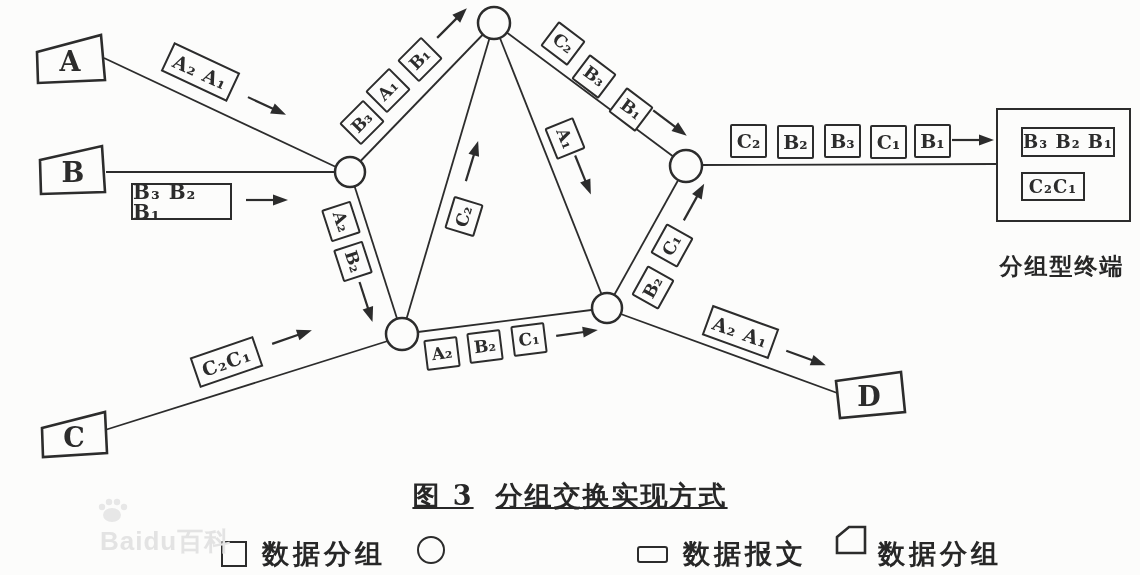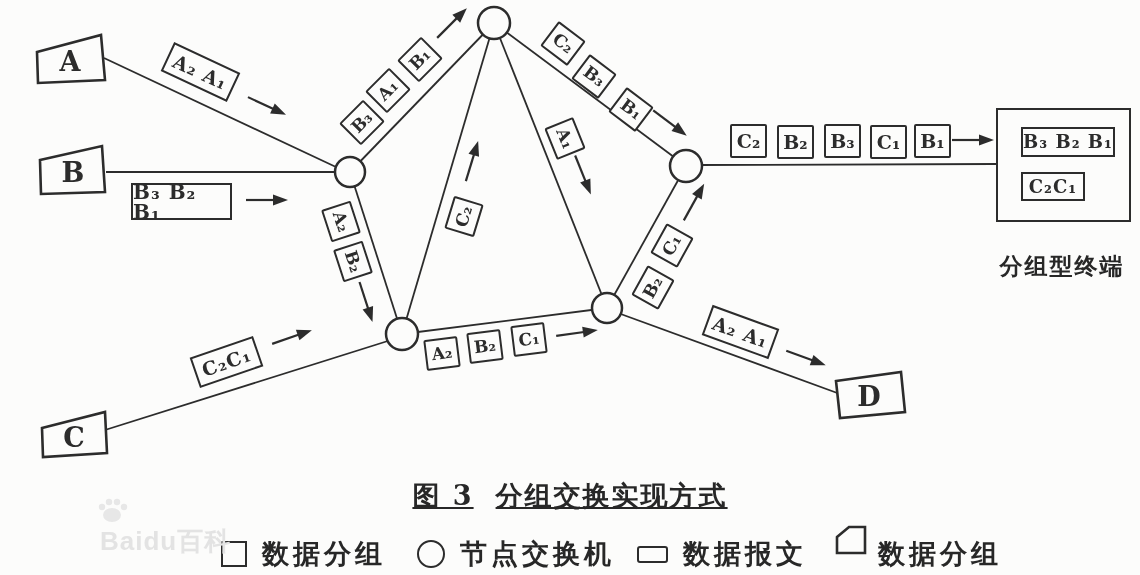--- a/index.html
+++ b/index.html
@@ -195,21 +195,20 @@
   <div class="legend-item cjk" style="left:221px">
     <span class="ic">
         <span class="sq-ic"></span>
       </span>
     <span>数据分组</span>
   </div>
   <div class="legend-item cjk" style="left:417px">
     <span class="ic">
         <span class="ci-ic"></span>
       </span>
-    <span>节点交换机</span>
   </div>
   <div class="legend-item cjk" style="left:637px">
     <span class="ic">
         <span class="ms-ic"></span>
       </span>
     <span>数据报文</span>
   </div>
   <div class="legend-item cjk" style="left:878px">
     <span>数据分组</span>
   </div>

